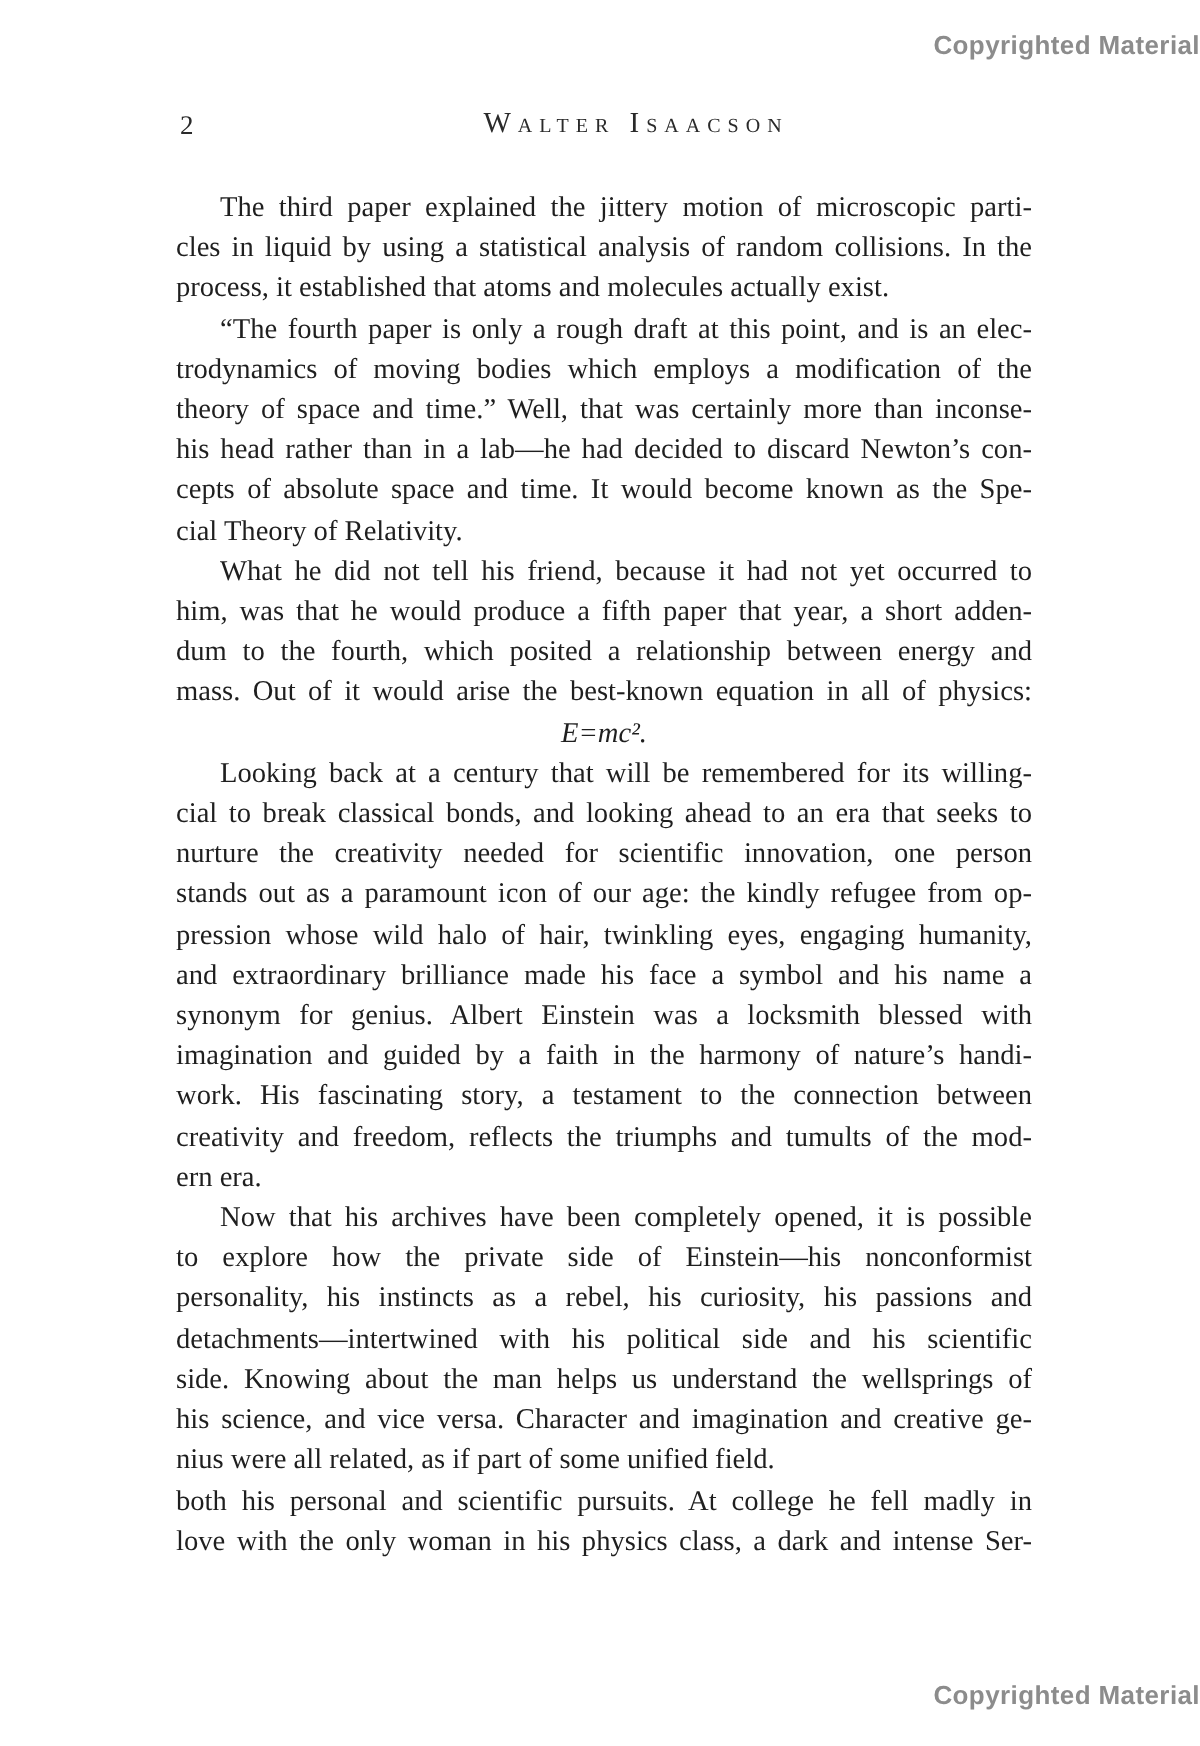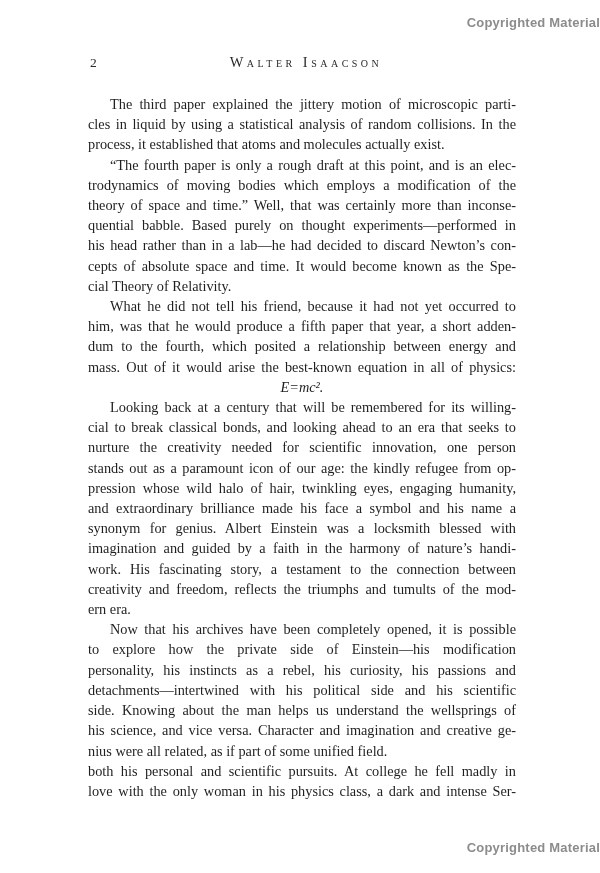--- a/index.html
+++ b/index.html
@@ -34,21 +34,21 @@
   }
   .page-number {
     position: absolute;
     left: 2px;
     top: 1px;
     font-size: 13.5px;
     color: #2a2a2a;
   }
   .running-title {
     position: absolute;
-    left: 4px;
+    left: 16px;
     width: 100%;
     text-align: center;
     font-variant: small-caps;
     letter-spacing: 3.5px;
     font-size: 14.5px;
     color: #2a2a2a;
   }
   .text-block {
     position: absolute;
     top: 94px;
@@ -80,21 +80,20 @@
 <div class="text-block">
     <div class="para">
       <div class="line first just">The third paper explained the jittery motion of microscopic parti-</div>
       <div class="line just">cles in liquid by using a statistical analysis of random collisions. In the</div>
       <div class="line">process, it established that atoms and molecules actually exist.</div>
     </div>
     <div class="para">
       <div class="line first just">“The fourth paper is only a rough draft at this point, and is an elec-</div>
       <div class="line just">trodynamics of moving bodies which employs a modification of the</div>
       <div class="line just">theory of space and time.” Well, that was certainly more than inconse-</div>
-      <div class="line just">quential babble. Based purely on thought experiments—performed in</div>
       <div class="line just">his head rather than in a lab—he had decided to discard Newton’s con-</div>
       <div class="line just">cepts of absolute space and time. It would become known as the Spe-</div>
       <div class="line">cial Theory of Relativity.</div>
     </div>
     <div class="para">
       <div class="line first just">What he did not tell his friend, because it had not yet occurred to</div>
       <div class="line just">him, was that he would produce a fifth paper that year, a short adden-</div>
       <div class="line just">dum to the fourth, which posited a relationship between energy and</div>
       <div class="line just">mass. Out of it would arise the best-known equation in all of physics:</div>
       <div class="line italic">E=mc².</div>
@@ -107,21 +106,21 @@
       <div class="line just">pression whose wild halo of hair, twinkling eyes, engaging humanity,</div>
       <div class="line just">and extraordinary brilliance made his face a symbol and his name a</div>
       <div class="line just">synonym for genius. Albert Einstein was a locksmith blessed with</div>
       <div class="line just">imagination and guided by a faith in the harmony of nature’s handi-</div>
       <div class="line just">work. His fascinating story, a testament to the connection between</div>
       <div class="line just">creativity and freedom, reflects the triumphs and tumults of the mod-</div>
       <div class="line">ern era.</div>
     </div>
     <div class="para">
       <div class="line first just">Now that his archives have been completely opened, it is possible</div>
-      <div class="line just">to explore how the private side of Einstein—his modification</div>
+      <div class="line just">to explore how the private side of Einstein—his nonconformist</div>
       <div class="line just">personality, his instincts as a rebel, his curiosity, his passions and</div>
       <div class="line just">detachments—intertwined with his political side and his scientific</div>
       <div class="line just">side. Knowing about the man helps us understand the wellsprings of</div>
       <div class="line just">his science, and vice versa. Character and imagination and creative ge-</div>
       <div class="line">nius were all related, as if part of some unified field.</div>
     </div>
     <div class="para">
       <div class="line just">both his personal and scientific pursuits. At college he fell madly in</div>
       <div class="line just">love with the only woman in his physics class, a dark and intense Ser-</div>
     </div>

